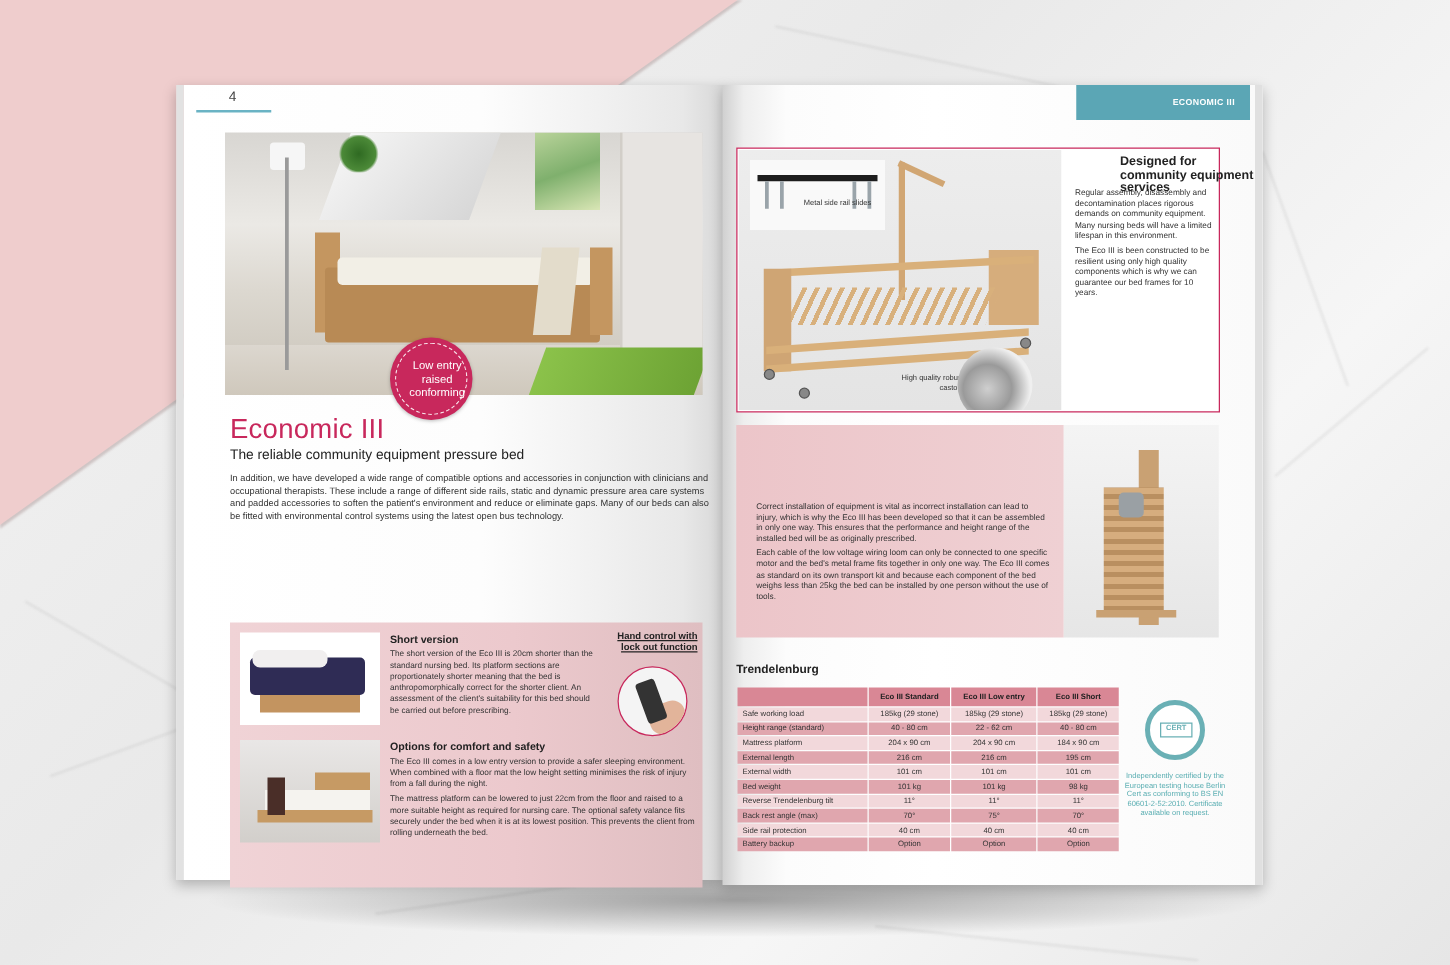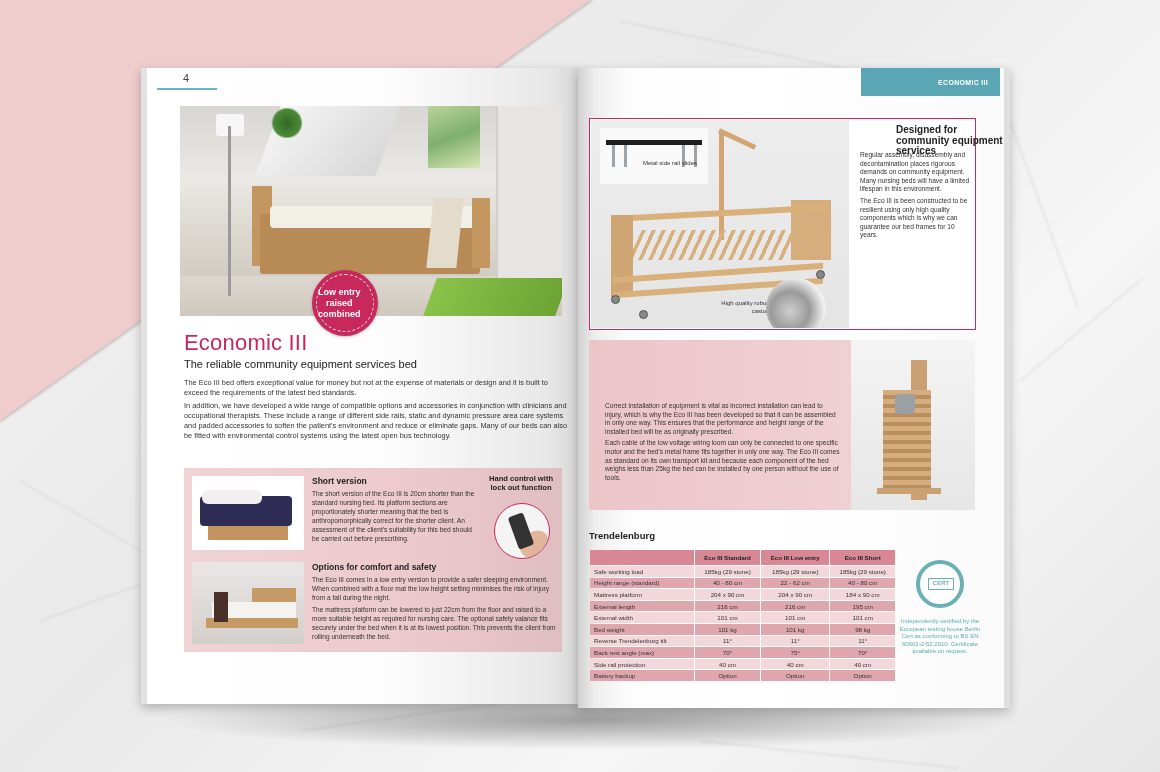--- a/index.html
+++ b/index.html
@@ -65,49 +65,48 @@
   .hero .bed-head { position: absolute; left: 72px; top: 80px; width: 20px; height: 80px; background: #c49660; }
   .hero .bed-foot { position: absolute; left: 292px; top: 92px; width: 18px; height: 70px; background: #c49660; }
   .hero .mattress { position: absolute; left: 90px; top: 100px; width: 205px; height: 22px; background: #f2efe6; border-radius: 4px; }
   .hero .blanket { position: absolute; left: 250px; top: 92px; width: 30px; height: 70px; background: #e3dccb; transform: skewX(-6deg); }
   .hero .rug { position: absolute; left: 250px; top: 172px; width: 132px; height: 38px; background: linear-gradient(90deg,#8bc24a,#6da334); transform: skewX(-20deg); }
   .hero .floor { position: absolute; left: 0; top: 170px; width: 382px; height: 40px; background: linear-gradient(180deg,#dcd7cf,#cfc8bc); }
 
   .badge {
     position: absolute; left: 165px; top: 202px; width: 66px; height: 66px; border-radius: 50%;
     background: #c8285c; color: #fff; text-align: center;
-    display: flex; align-items: center; justify-content: flex-start;
+    display: flex; align-items: center; justify-content: flex-end;
     font-size: 9px; line-height: 11px; padding: 6px;
     box-shadow: 0 1px 3px rgba(0,0,0,0.25);
-    font-weight: bold;
   }
   .badge::before { content: ""; position: absolute; inset: 4px; border: 1px dashed rgba(255,255,255,0.85); border-radius: 50%; }
 
   .title { position: absolute; left: 37px; top: 262px; font-size: 22px; color: #c8285c; font-weight: normal; letter-spacing: 0.2px; }
   .subtitle { position: absolute; left: 37px; top: 290px; font-size: 11px; color: #222; }
   .body-text { position: absolute; left: 37px; top: 310px; width: 385px; font-size: 7.4px; line-height: 10px; color: #333; }
   .body-text p { margin-bottom: 3px; }
 
   .pink-panel {
-    position: absolute; left: 37px; top: 400px; width: 378px; height: 184px;
+    position: absolute; left: 37px; top: 430px; width: 378px; height: 212px;
     background: linear-gradient(90deg, #f0d3d6 0%, #ecc9cd 60%, #dfbec1 100%);
   }
   .thumb1 { position: absolute; left: 8px; top: 8px; width: 112px; height: 74px; background: #fff; overflow: hidden; }
   .thumb1 .b { position: absolute; left: 8px; top: 20px; width: 92px; height: 30px; background: #2f2c55; border-radius: 4px; }
   .thumb1 .s { position: absolute; left: 10px; top: 14px; width: 60px; height: 14px; background: #f1efef; border-radius: 6px; }
   .thumb1 .f { position: absolute; left: 16px; top: 50px; width: 80px; height: 14px; background: #c39460; }
   .thumb2 { position: absolute; left: 8px; top: 94px; width: 112px; height: 82px; background: linear-gradient(180deg,#e9e7e6,#d2cfcb); overflow: hidden; }
   .thumb2 .h { position: absolute; left: 60px; top: 26px; width: 44px; height: 30px; background: #c69a64; }
   .thumb2 .m { position: absolute; left: 20px; top: 40px; width: 84px; height: 18px; background: #f5f3ef; }
   .thumb2 .f { position: absolute; left: 14px; top: 56px; width: 92px; height: 10px; background: #c69a64; }
   .thumb2 .c { position: absolute; left: 22px; top: 30px; width: 14px; height: 30px; background: #4a2e28; }
 
   .sec-head { position: absolute; font-size: 8.5px; font-weight: bold; color: #222; }
   .sec-text { position: absolute; font-size: 6.6px; line-height: 9px; color: #333; }
-  .hand-title { position: absolute; left: 300px; top: 6px; width: 74px; text-align: center; font-size: 7.6px; line-height: 9px; font-weight: bold; color: #222; }
+  .hand-title { position: absolute; left: 300px; top: 6px; width: 74px; text-align: right; font-size: 7.6px; line-height: 9px; font-weight: bold; color: #222; text-decoration: underline; }
   .hand-circle { position: absolute; left: 310px; top: 35px; width: 56px; height: 56px; border-radius: 50%; background: #f4f4f4; border: 1.5px solid #c8285c; overflow: hidden; }
   .hand-circle .remote { position: absolute; left: 18px; top: 10px; width: 16px; height: 34px; background: #333; border-radius: 3px; transform: rotate(-20deg); }
   .hand-circle .hand { position: absolute; left: 24px; top: 28px; width: 30px; height: 24px; background: #e2b49a; border-radius: 10px; transform: rotate(-20deg); }
 
   
   .header-bar { position: absolute; left: 283px; top: 0px; width: 139px; height: 28px; background: #5ba6b5; color: #fff; font-size: 7px; font-weight: bold; text-align: right; padding: 11px 12px 0 0; letter-spacing: 0.3px; }
   .top-box { position: absolute; left: 11px; top: 50px; width: 387px; height: 212px; border: 1.5px solid #c8285c; background: #fff; }
   .bed-photo { position: absolute; left: 1px; top: 1px; width: 258px; height: 208px; background: linear-gradient(180deg,#ededed 0%,#e4e4e4 100%); overflow: hidden; }
   .rail-inset { position: absolute; left: 9px; top: 8px; width: 108px; height: 56px; background: #f9f9f9; }
   .rail-inset .bar { position: absolute; left: 6px; top: 12px; width: 96px; height: 5px; background: #1d1d1d; }
@@ -184,28 +183,27 @@
     <div class="bed-frame"></div>
     <div class="mattress"></div>
     <div class="bed-foot"></div>
     <div class="blanket"></div>
   </div>
 
   <div class="badge">
     <span style="position:relative;">
       <span>Low entry</span><br>
       <span>raised</span><br>
-      <span>combined</span>
+      <span>conforming</span>
     </span>
   </div>
 
   <h1 class="title">Economic III</h1>
-  <div class="subtitle">The reliable community equipment services bed</div>
+  <div class="subtitle">The reliable community equipment pressure bed</div>
   <div class="body-text">
-    <p>The Eco III bed offers exceptional value for money but not at the expense of materials or design and it is built to exceed the requirements of the latest bed standards.</p>
     <p>In addition, we have developed a wide range of compatible options and accessories in conjunction with clinicians and occupational therapists. These include a range of different side rails, static and dynamic pressure area care systems and padded accessories to soften the patient's environment and reduce or eliminate gaps. Many of our beds can also be fitted with environmental control systems using the latest open bus technology.</p>
   </div>
 
   <div class="pink-panel">
     <div class="thumb1">
       <div class="f"></div>
         <div class="b"></div>
         <div class="s"></div>
     </div>
     <div class="sec-head" style="left:128px;top:8px;">Short version</div>

